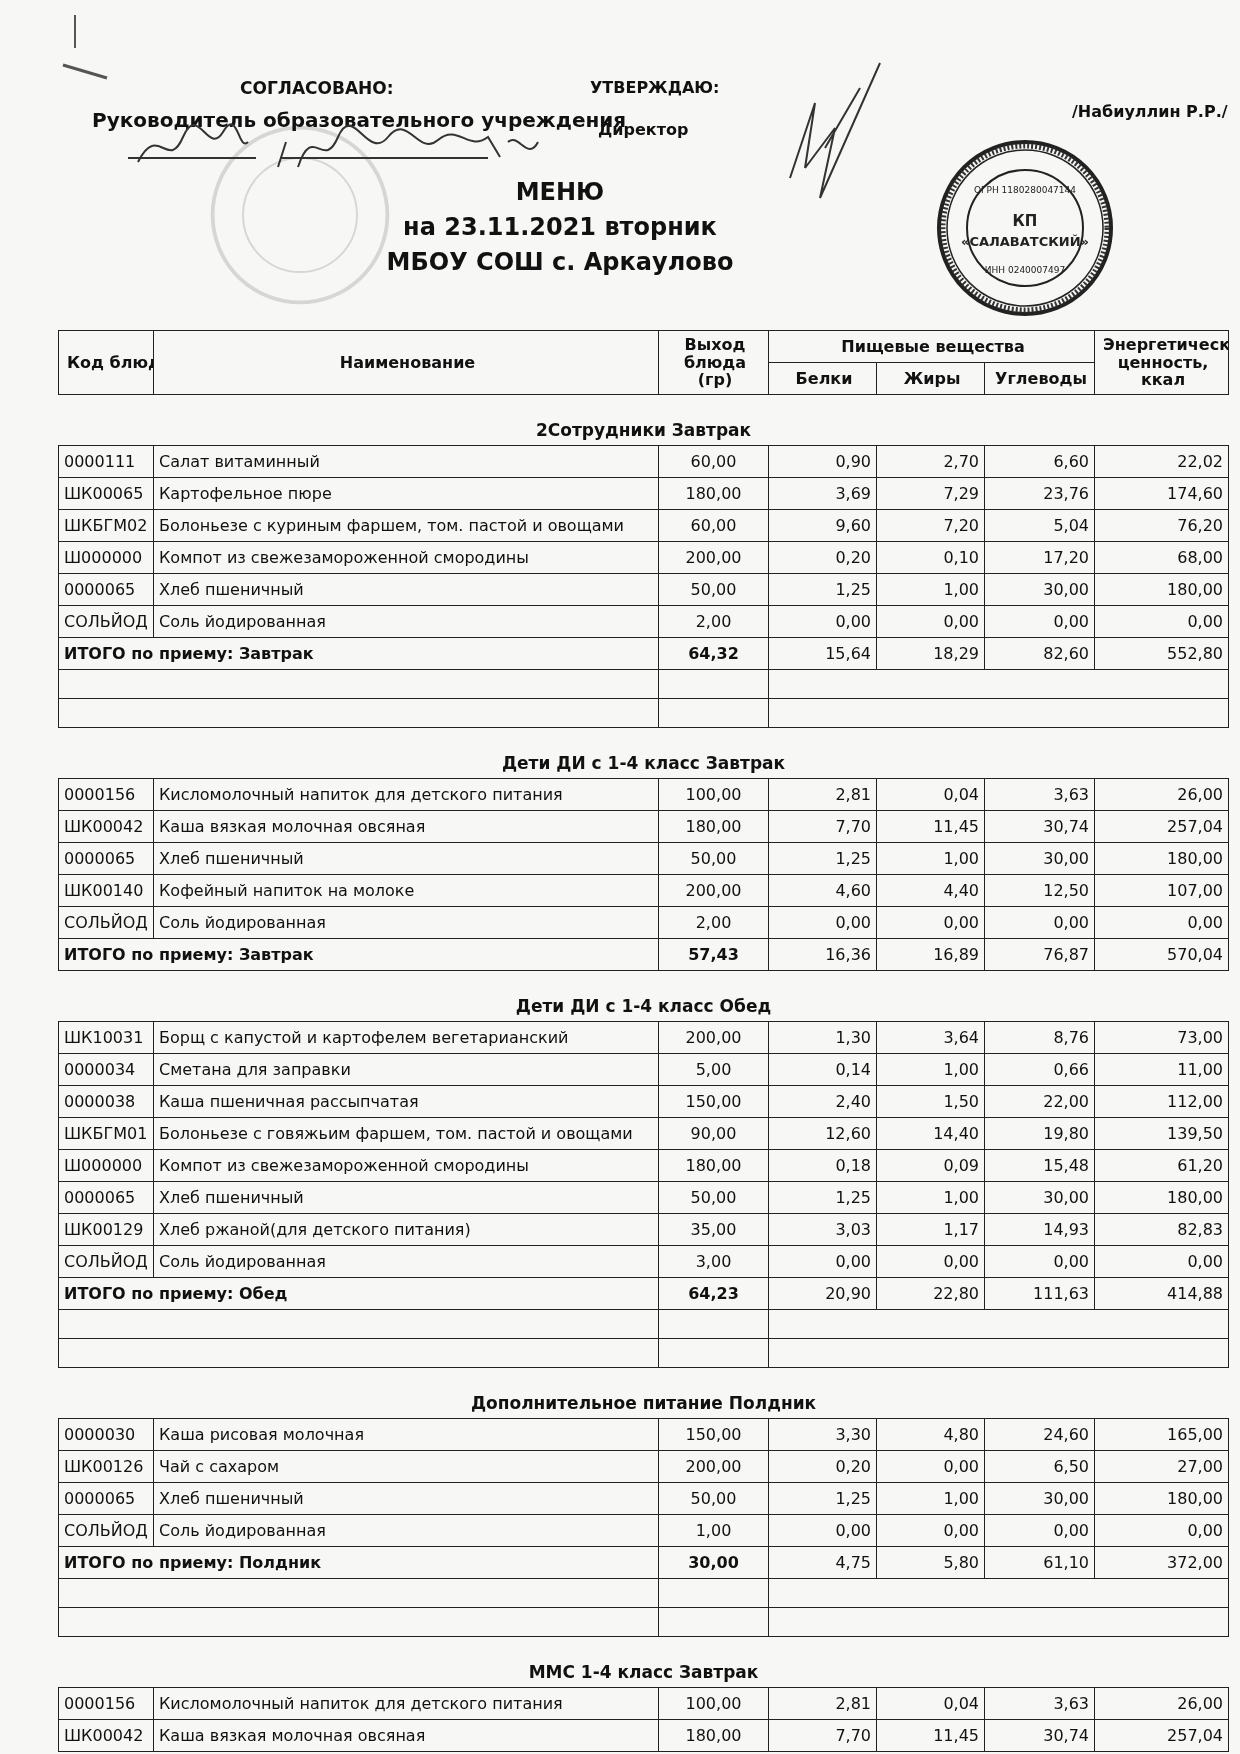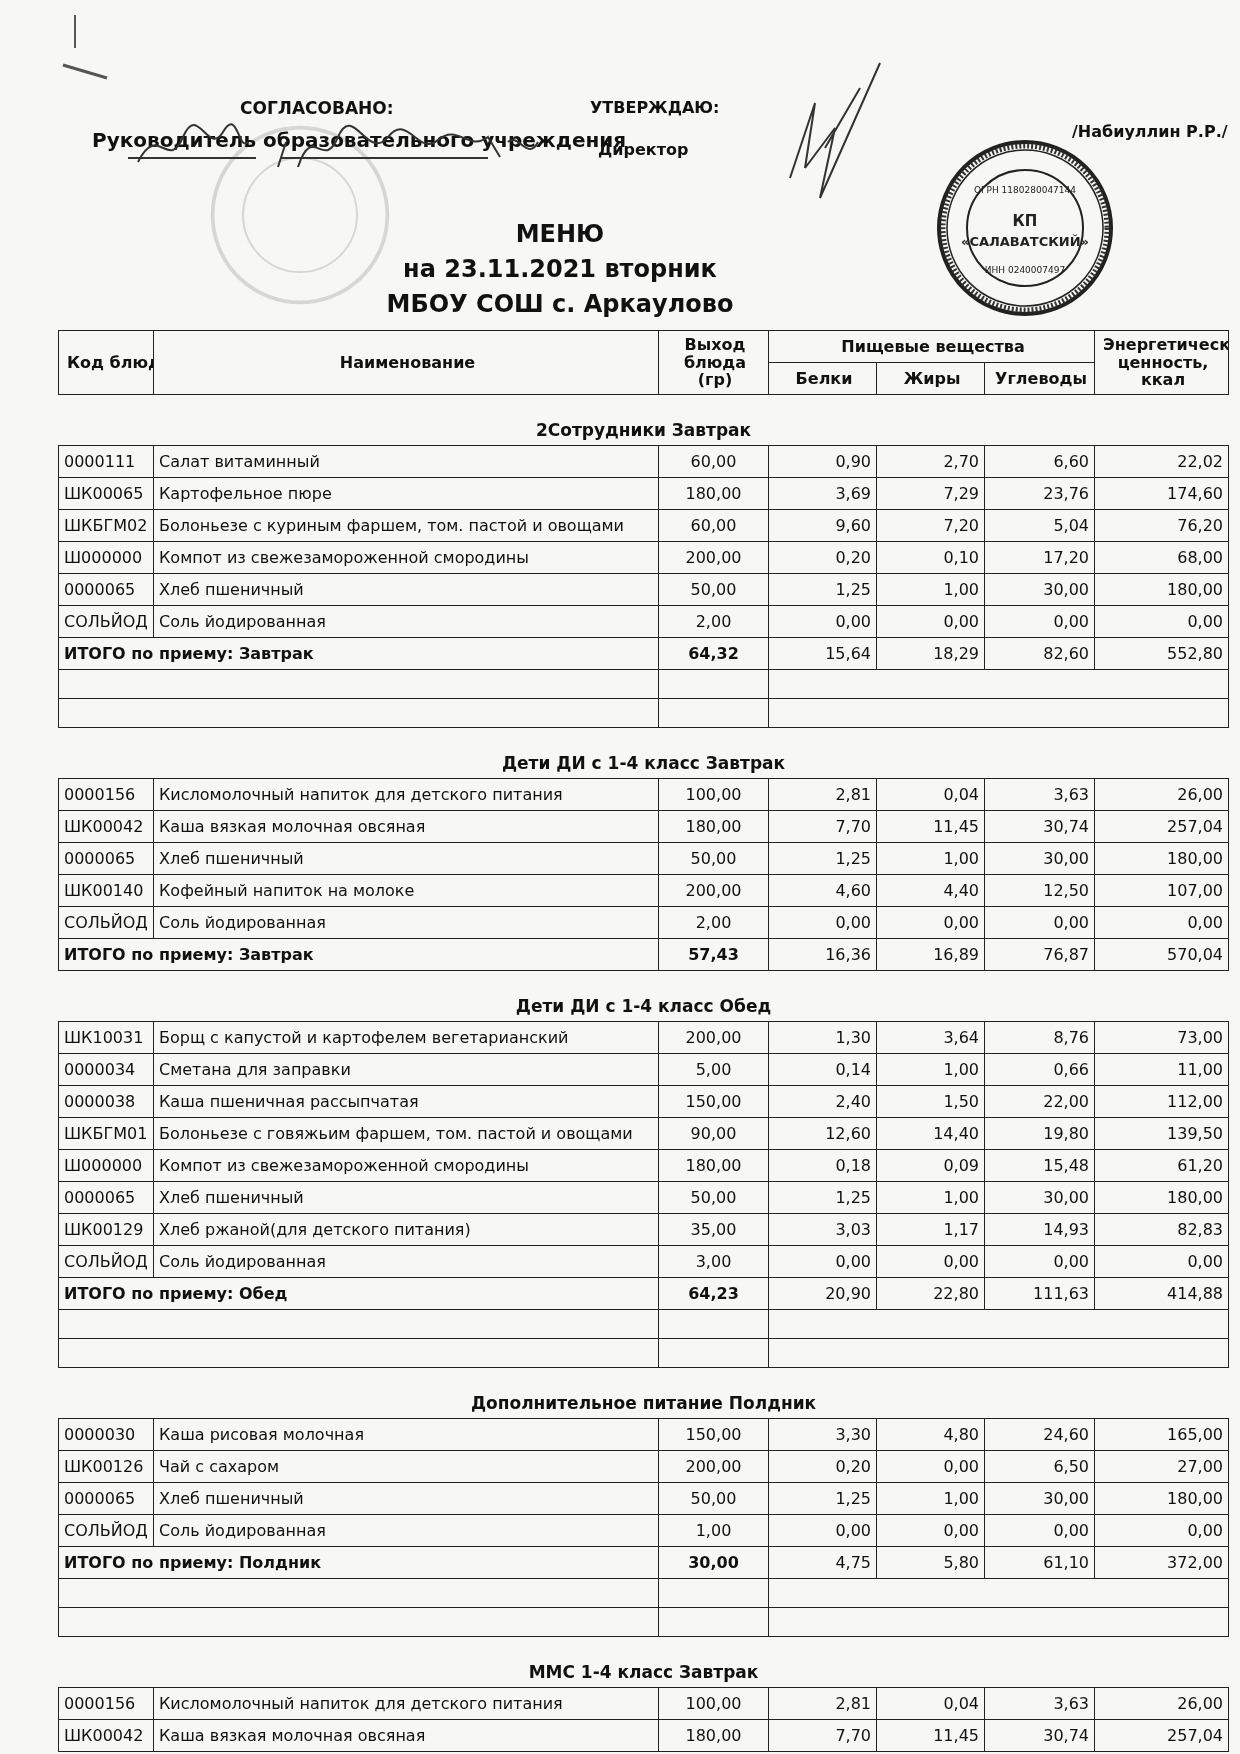--- a/index.html
+++ b/index.html
@@ -1,27 +1,27 @@
 <!DOCTYPE html>
 <html><head>
 <meta charset="utf-8">
 <style>
   html, body { margin: 0; padding: 0; }
   body {
     width: 1240px; height: 1754px; background: #f7f7f5; position: relative; overflow: hidden;
     font-family: "DejaVu Sans", "Liberation Sans", sans-serif; color: #111;
   }
   .page { position: absolute; inset: 0; }
-  .hdr-text { position: absolute; font-weight: bold; font-size: 17px; white-space: nowrap; margin-top: 20px; }
+  .hdr-text { position: absolute; font-weight: bold; font-size: 17px; white-space: nowrap; }
   .approved { left: 240px; top: 78px; font-size: 17px; }
   .head-role { left: 92px; top: 108px; font-size: 20px; }
   .confirm { left: 590px; top: 78px; font-size: 16px; }
   .director { left: 598px; top: 120px; font-size: 16px; }
   .director-name { left: 1072px; top: 102px; font-size: 16px; }
-  .title { position: absolute; left: 0; width: 1120px; text-align: center; font-weight: bold; font-size: 24px; margin-top: 42px; }
+  .title { position: absolute; left: 0; width: 1120px; text-align: center; font-weight: bold; font-size: 24px; }
   .t1 { top: 178px; }
   .t2 { top: 213px; }
   .t3 { top: 248px; }
   .sig-line { position: absolute; border-bottom: 2px solid #333; height: 0; }
   .sig-scribble { position: absolute; }
   .stamp { position: absolute; left: 935px; top: 138px; width: 180px; height: 180px; }
   .faint-stamp { position: absolute; left: 205px; top: 120px; width: 190px; height: 190px; opacity: 0.18; }
 
   table.menu { position: absolute; left: 58px; top: 330px; width: 1170px; border-collapse: collapse; table-layout: fixed; font-family: "DejaVu Sans", sans-serif; }
   table.menu td, table.menu th { border: 1.5px solid #222; padding: 0 5px; height: 31px; font-size: 16px; white-space: nowrap; overflow: hidden; }

